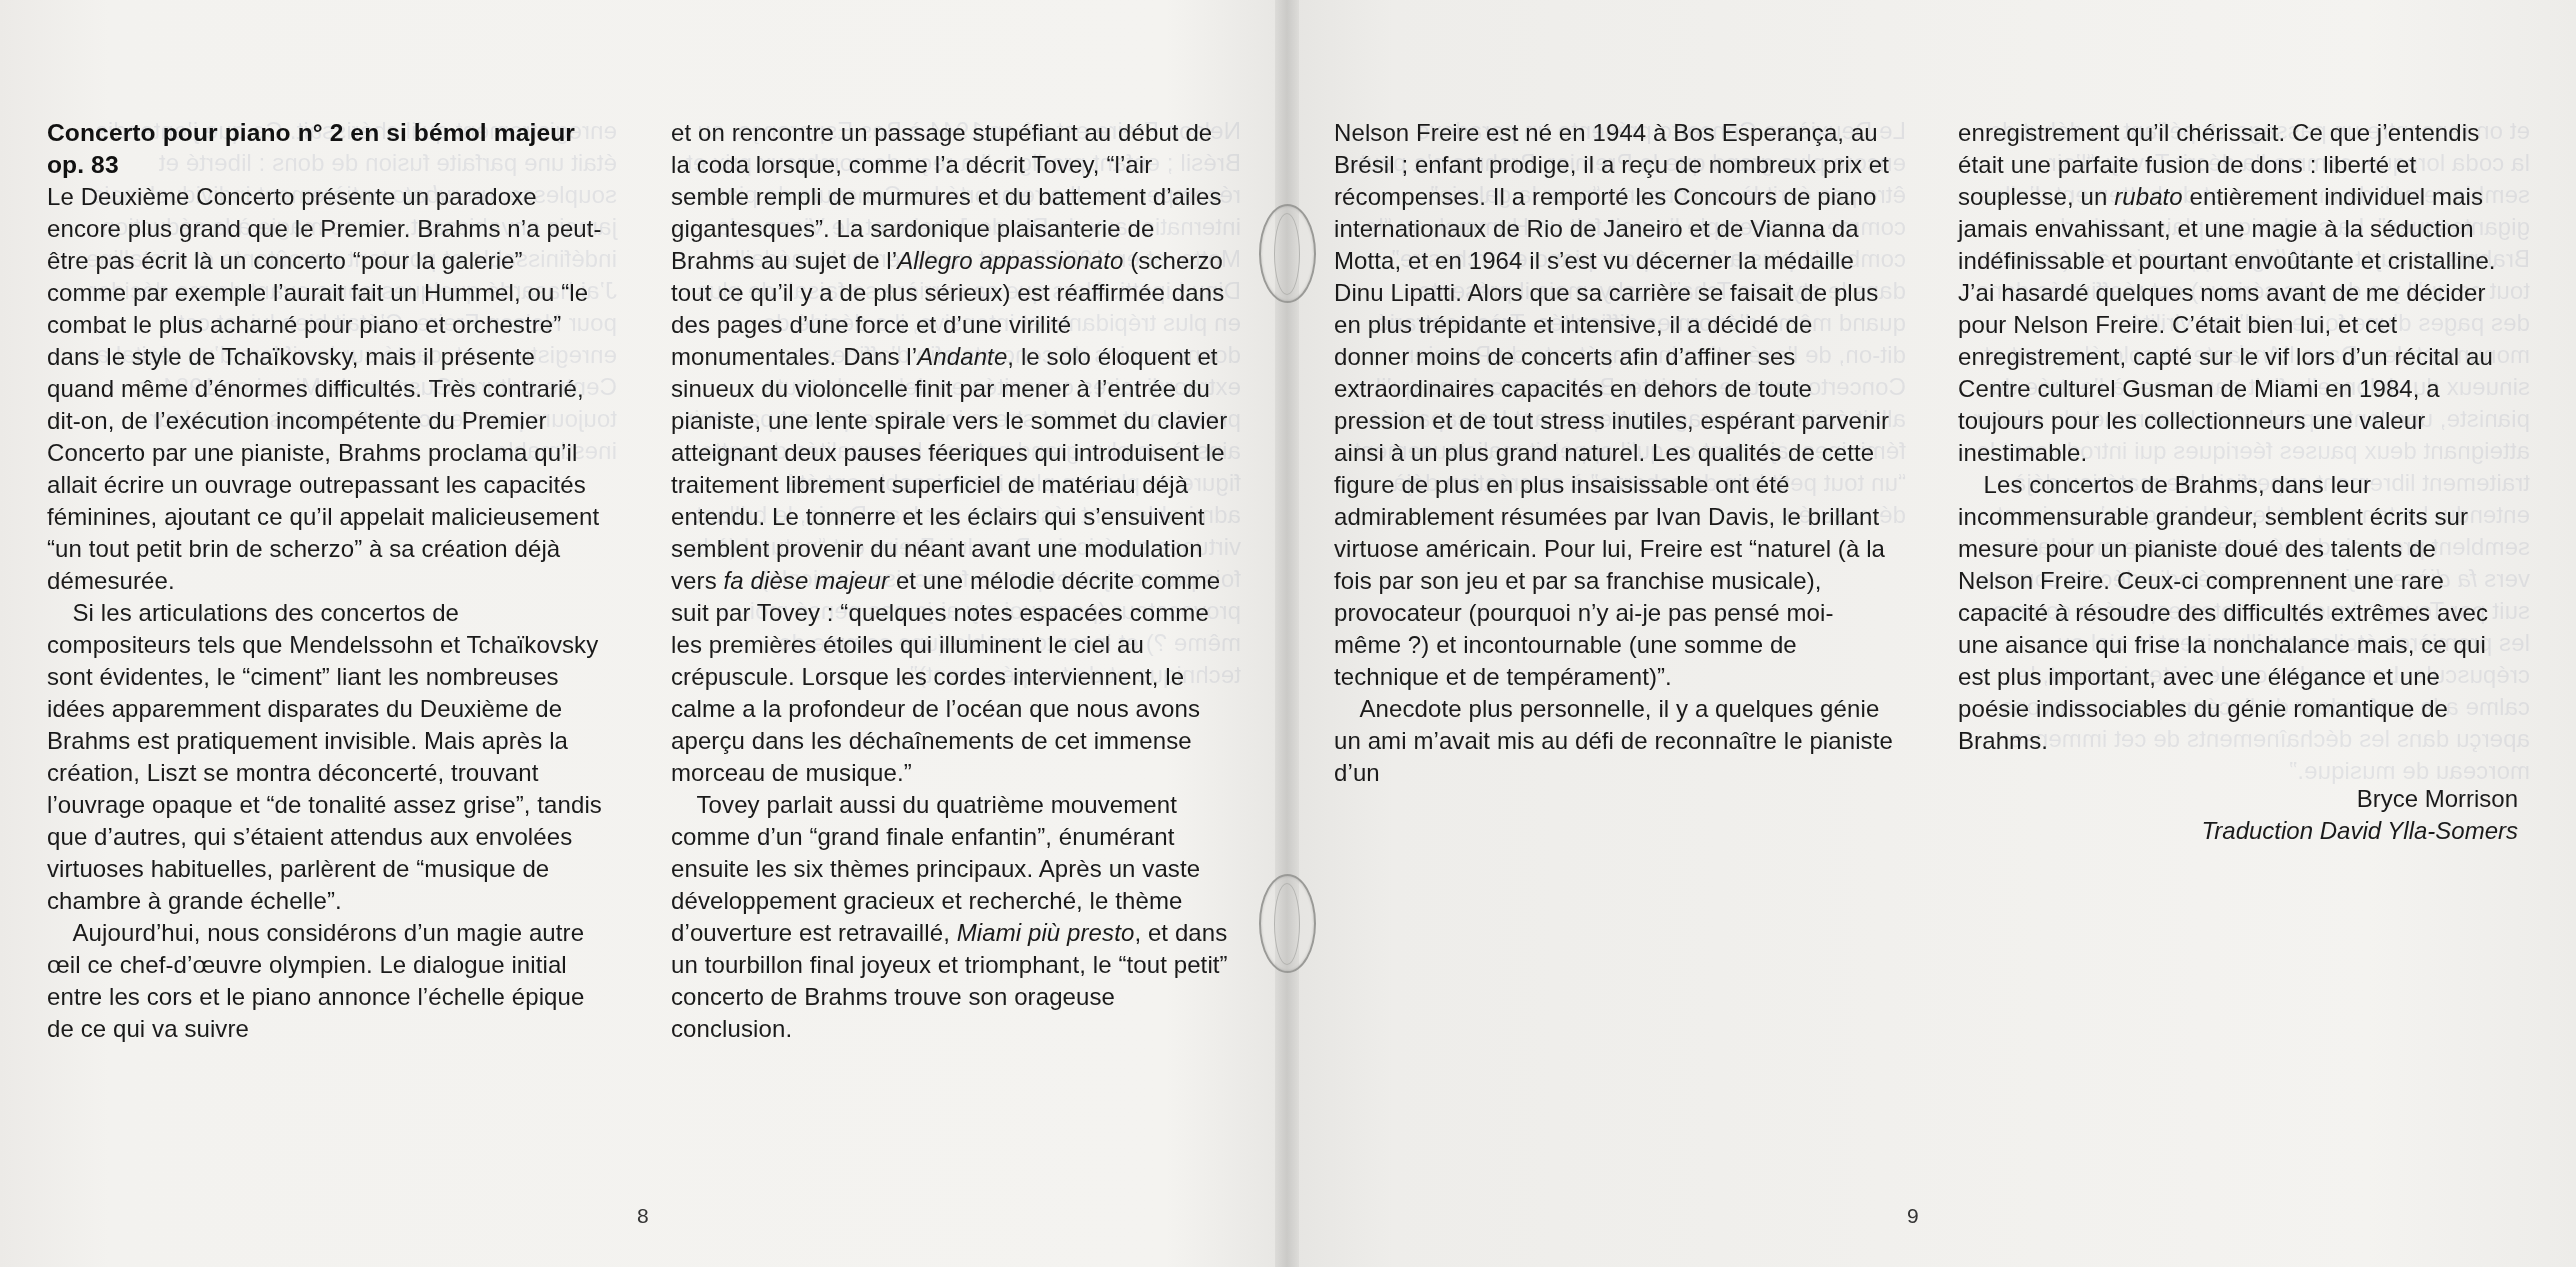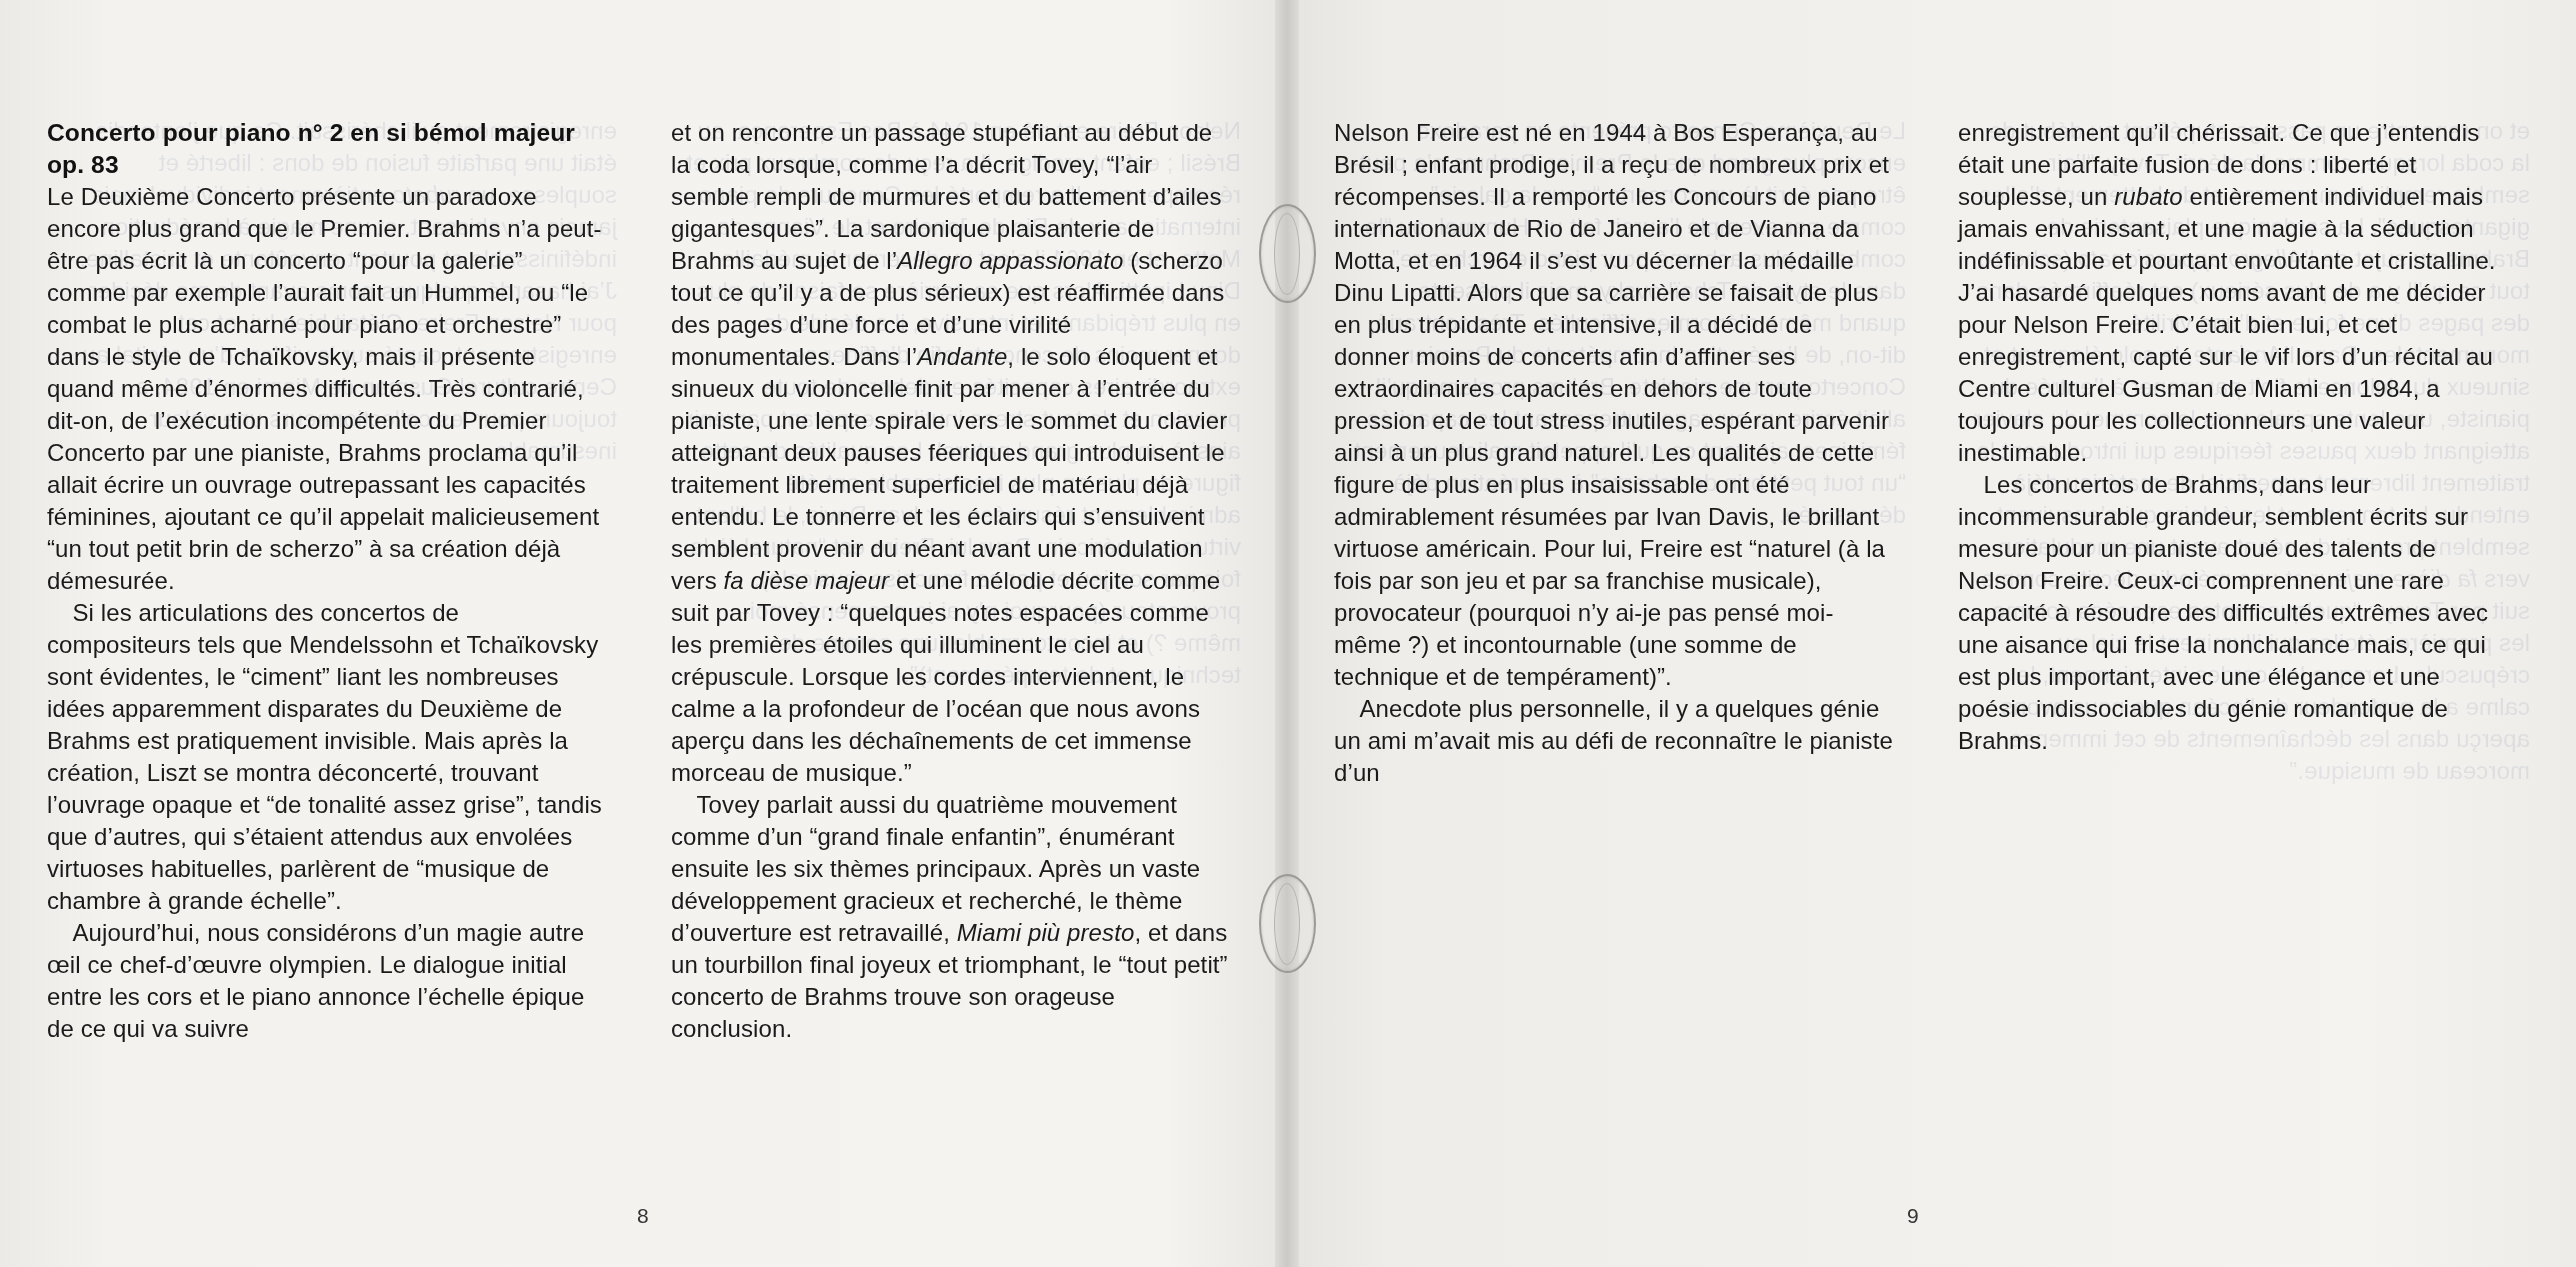--- a/index.html
+++ b/index.html
@@ -202,19 +202,23 @@
     <div class="cols">
       <div class="col">
         <p class="noindent">Nelson Freire est né en 1944 à Bos Esperança, au Brésil ; enfant prodige, il a reçu de nombreux prix et récompenses. Il a remporté les Concours de piano internationaux de Rio de Janeiro et de Vianna da Motta, et en 1964 il s’est vu décerner la médaille Dinu Lipatti. Alors que sa carrière se faisait de plus en plus trépidante et intensive, il a décidé de donner moins de concerts afin d’affiner ses extraordinaires capacités en dehors de toute pression et de tout stress inutiles, espérant parvenir ainsi à un plus grand naturel. Les qualités de cette figure de plus en plus insaisissable ont été admirablement résumées par Ivan Davis, le brillant virtuose américain. Pour lui, Freire est “naturel (à la fois par son jeu et par sa franchise musicale), provocateur (pourquoi n’y ai-je pas pensé moi-même ?) et incontournable (une somme de technique et de tempérament)”.</p>
         <p>Anecdote plus personnelle, il y a quelques génie un ami m’avait mis au défi de reconnaître le pianiste d’un</p>
       </div>
 
       <div class="col">
         <p class="noindent">enregistrement qu’il chérissait. Ce que j’entendis était une parfaite fusion de dons : liberté et souplesse, un <em class="ital">rubato</em> entièrement individuel mais jamais envahissant, et une magie à la séduction indéfinissable et pourtant envoûtante et cristalline. J’ai hasardé quelques noms avant de me décider pour Nelson Freire. C’était bien lui, et cet enregistrement, capté sur le vif lors d’un récital au Centre culturel Gusman de Miami en 1984, a toujours pour les collectionneurs une valeur inestimable.</p>
         <p>Les concertos de Brahms, dans leur incommensurable grandeur, semblent écrits sur mesure pour un pianiste doué des talents de Nelson Freire. Ceux-ci comprennent une rare capacité à résoudre des difficultés extrêmes avec une aisance qui frise la nonchalance mais, ce qui est plus important, avec une élégance et une poésie indissociables du génie romantique de Brahms.</p>
 
+        <div class="signature">
+          <span class="name">Bryce Morrison</span>
+          <span class="trans">Traduction David Ylla-Somers</span>
+        </div>
       </div>
     </div>
 
     <div class="folio">9</div>
   </div>
 </div>
 
 
 </body></html>

